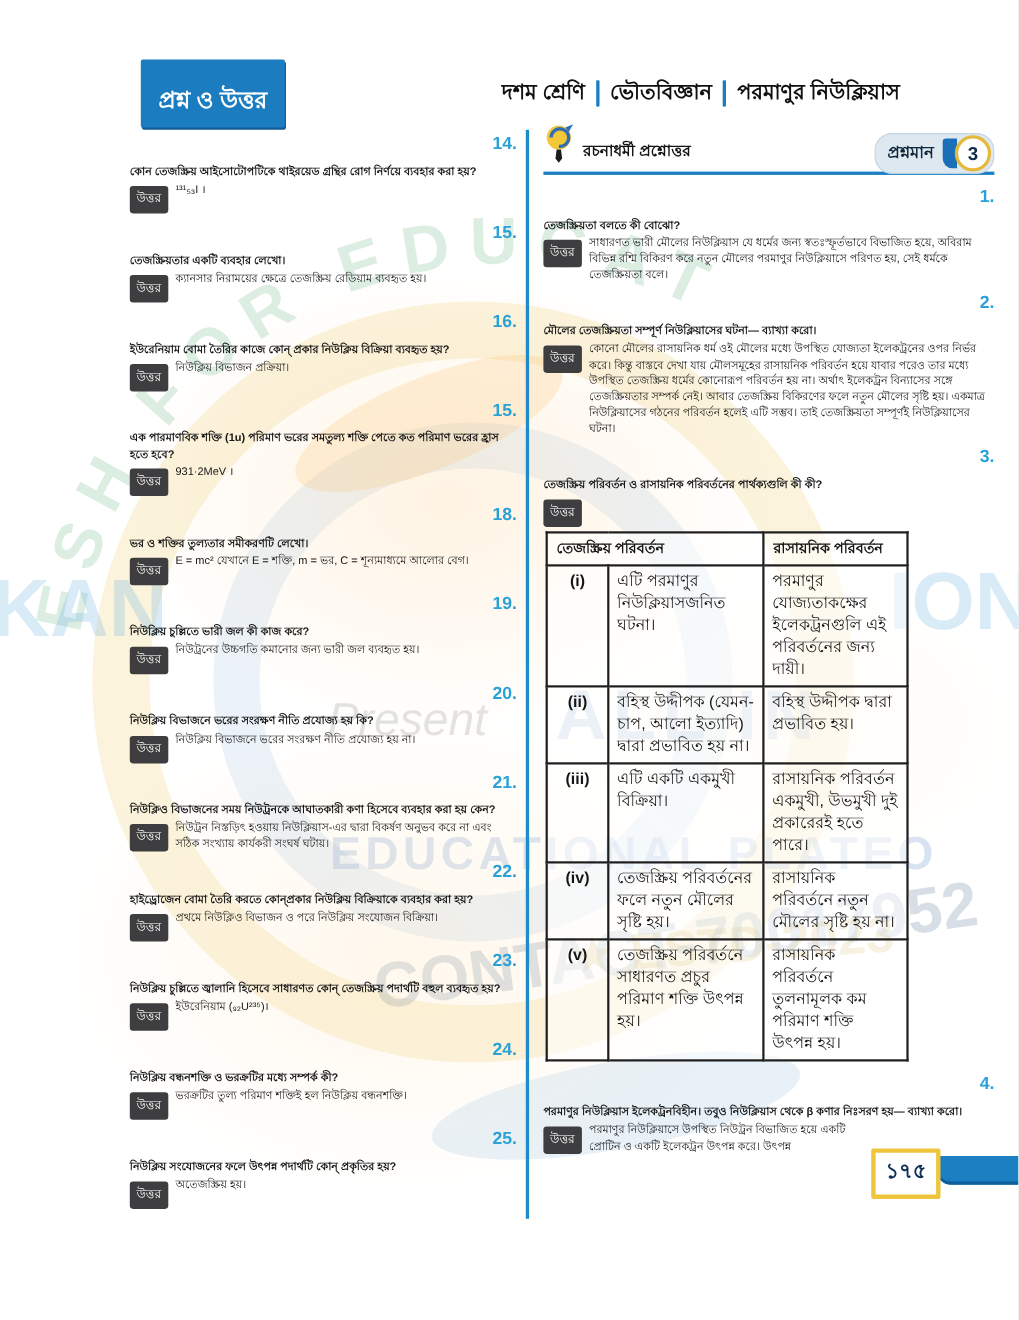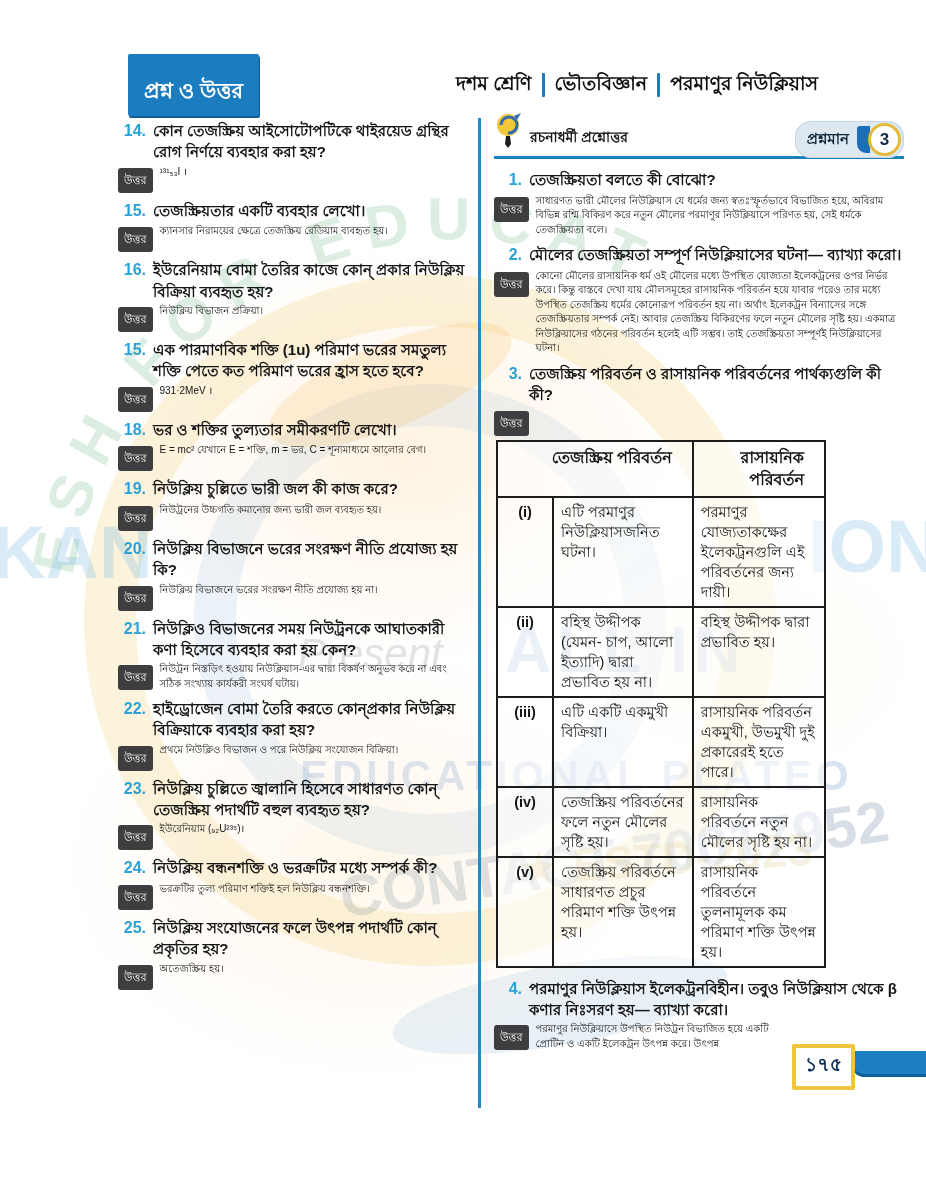--- a/index.html
+++ b/index.html
@@ -26,23 +26,23 @@
     padding:21px 16px 6px;border-radius:2px;box-shadow:1px 2px 0 #0f5c94;
   }
   .hdr-right{display:flex;align-items:center;gap:10px;font-weight:bold;font-size:19px;color:#101010;}
   .hdr-sep{width:3px;height:24px;background:#1b7dc0;border-radius:1px;}
   .divider{position:absolute;top:118px;left:478px;width:3px;height:990px;background:#1f8bca;}
 
   .col-left{position:absolute;top:120px;left:118px;width:352px;}
   .col-right{position:absolute;top:112px;left:494px;width:410px;}
 
   .qa{margin-bottom:4px;}
-  .q-row{display:flex;gap:7px;margin-bottom:2px;}
+  .q-row{display:flex;gap:7px;margin-bottom:2px;flex-direction:column;}
   .qno{color:#2aa2d8;font-weight:bold;font-size:16px;min-width:28px;text-align:right;flex:none;line-height:1.42;}
-  .qtext{font-weight:bold;font-size:15px;line-height:1.42;}
+  .qtext{font-weight:bold;font-size:10px;line-height:1.42;}
   .a-row{display:flex;gap:7px;margin:1px 0 7px 0;}
   .ans-badge{
     flex:none;background:#3e3e40;color:#fff;font-weight:normal;font-size:11px;
     padding:5px 6px;border-radius:3px;height:15px;line-height:15px;margin-top:3px;
   }
   .atext{font-size:10px;line-height:1.45;}
 
   
   .section-head{display:flex;align-items:flex-end;gap:8px;border-bottom:3px solid #1b7fc2;padding-bottom:6px;margin-bottom:10px;position:relative;}
   .section-title{font-weight:bold;font-size:14px;flex:1;text-align:left;}
@@ -55,21 +55,21 @@
   .marks-circle{
     width:27px;height:27px;background:#fff;border:3px solid #e5b93c;border-radius:50%;
     display:flex;align-items:center;justify-content:center;font-weight:bold;font-size:17px;color:#0f2b4a;
     margin-left:-2px;
   }
   .pen-icon{flex:none;}
 
   
   .cmp-table{border-collapse:collapse;margin:4px 0 10px 2px;width:330px;background:rgba(255,255,255,0.55);}
   .cmp-table th,.cmp-table td{border:2px solid #1d1d1d;padding:4px 7px;vertical-align:top;font-size:14.5px;line-height:1.38;}
-  .cmp-table th{font-weight:bold;text-align:right;font-size:16px;padding:5px 20px;}
+  .cmp-table th{font-weight:bold;text-align:left;font-size:13px;padding:5px 8px;}
   .rn{font-weight:bold;text-align:center;width:40px;font-size:15px;}
 
   
   .page-strip{position:absolute;top:1044px;left:792px;right:0;height:40px;z-index:3;display:flex;align-items:flex-start;}
   .pagenum-box{
     background:#fff;border:4px solid #eec53c;padding:2px 9px 4px;
     font-weight:bold;font-size:19px;color:#0e2f55;z-index:2;border-radius:2px;
   }
   .page-bar{flex:1;height:26px;background:#1b7fc2;margin-top:7px;margin-left:-4px;border-radius:0 0 0 14px;box-shadow:0 -3px 0 #0d5e9a inset;}
 </style>

